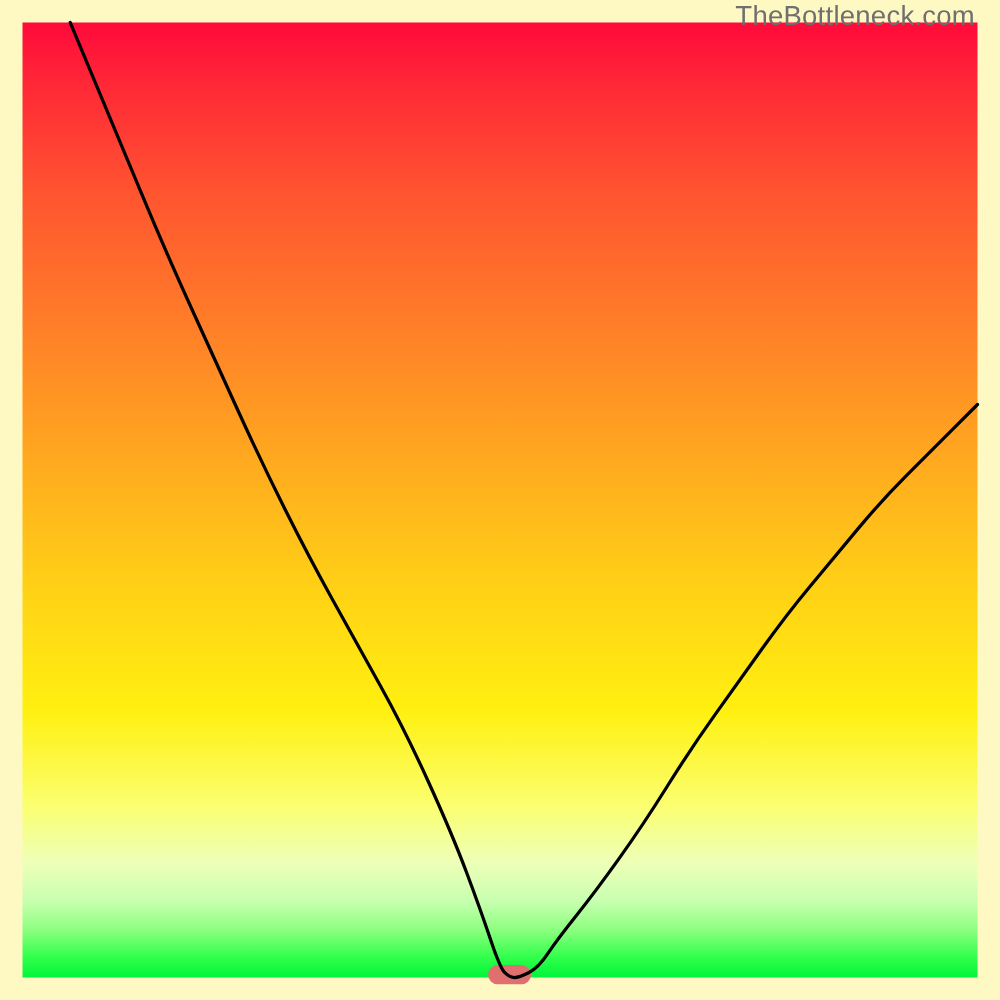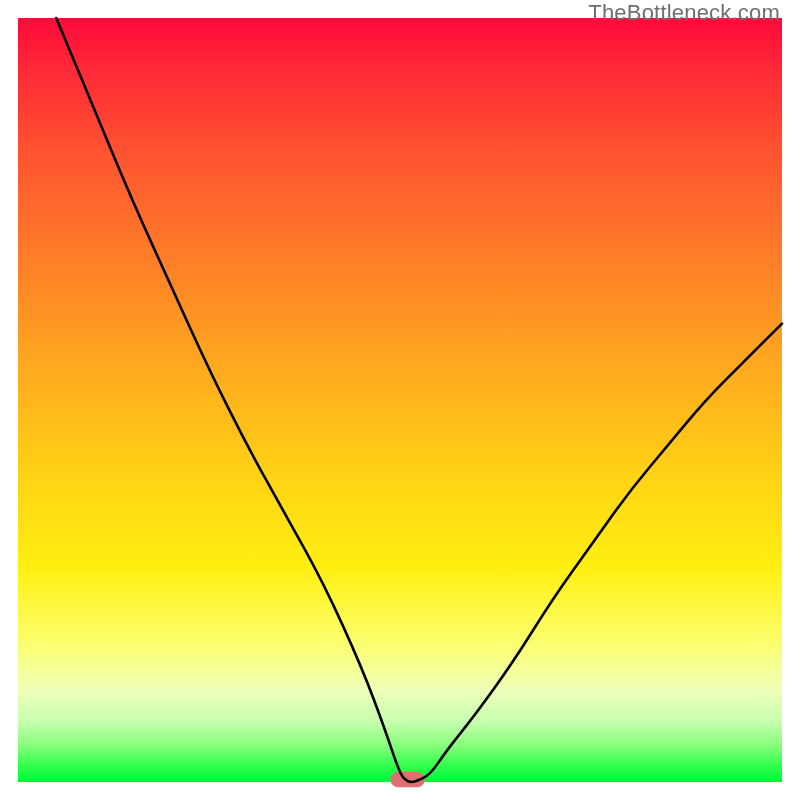--- a/index.html
+++ b/index.html
@@ -8,21 +8,21 @@
     width: 800px;
     height: 800px;
     background: #000;
     overflow: hidden;
     font-family: Arial, Helvetica, sans-serif;
   }
   .frame {
     position: relative;
     width: 800px;
     height: 800px;
-    background: #ffffff;
+    background: #fef9c3;
     box-sizing: border-box;
   }
   .plot-area {
     position: absolute;
     left: 18px;
     top: 18px;
     width: 764px;
     height: 764px;
     
     background: linear-gradient(

